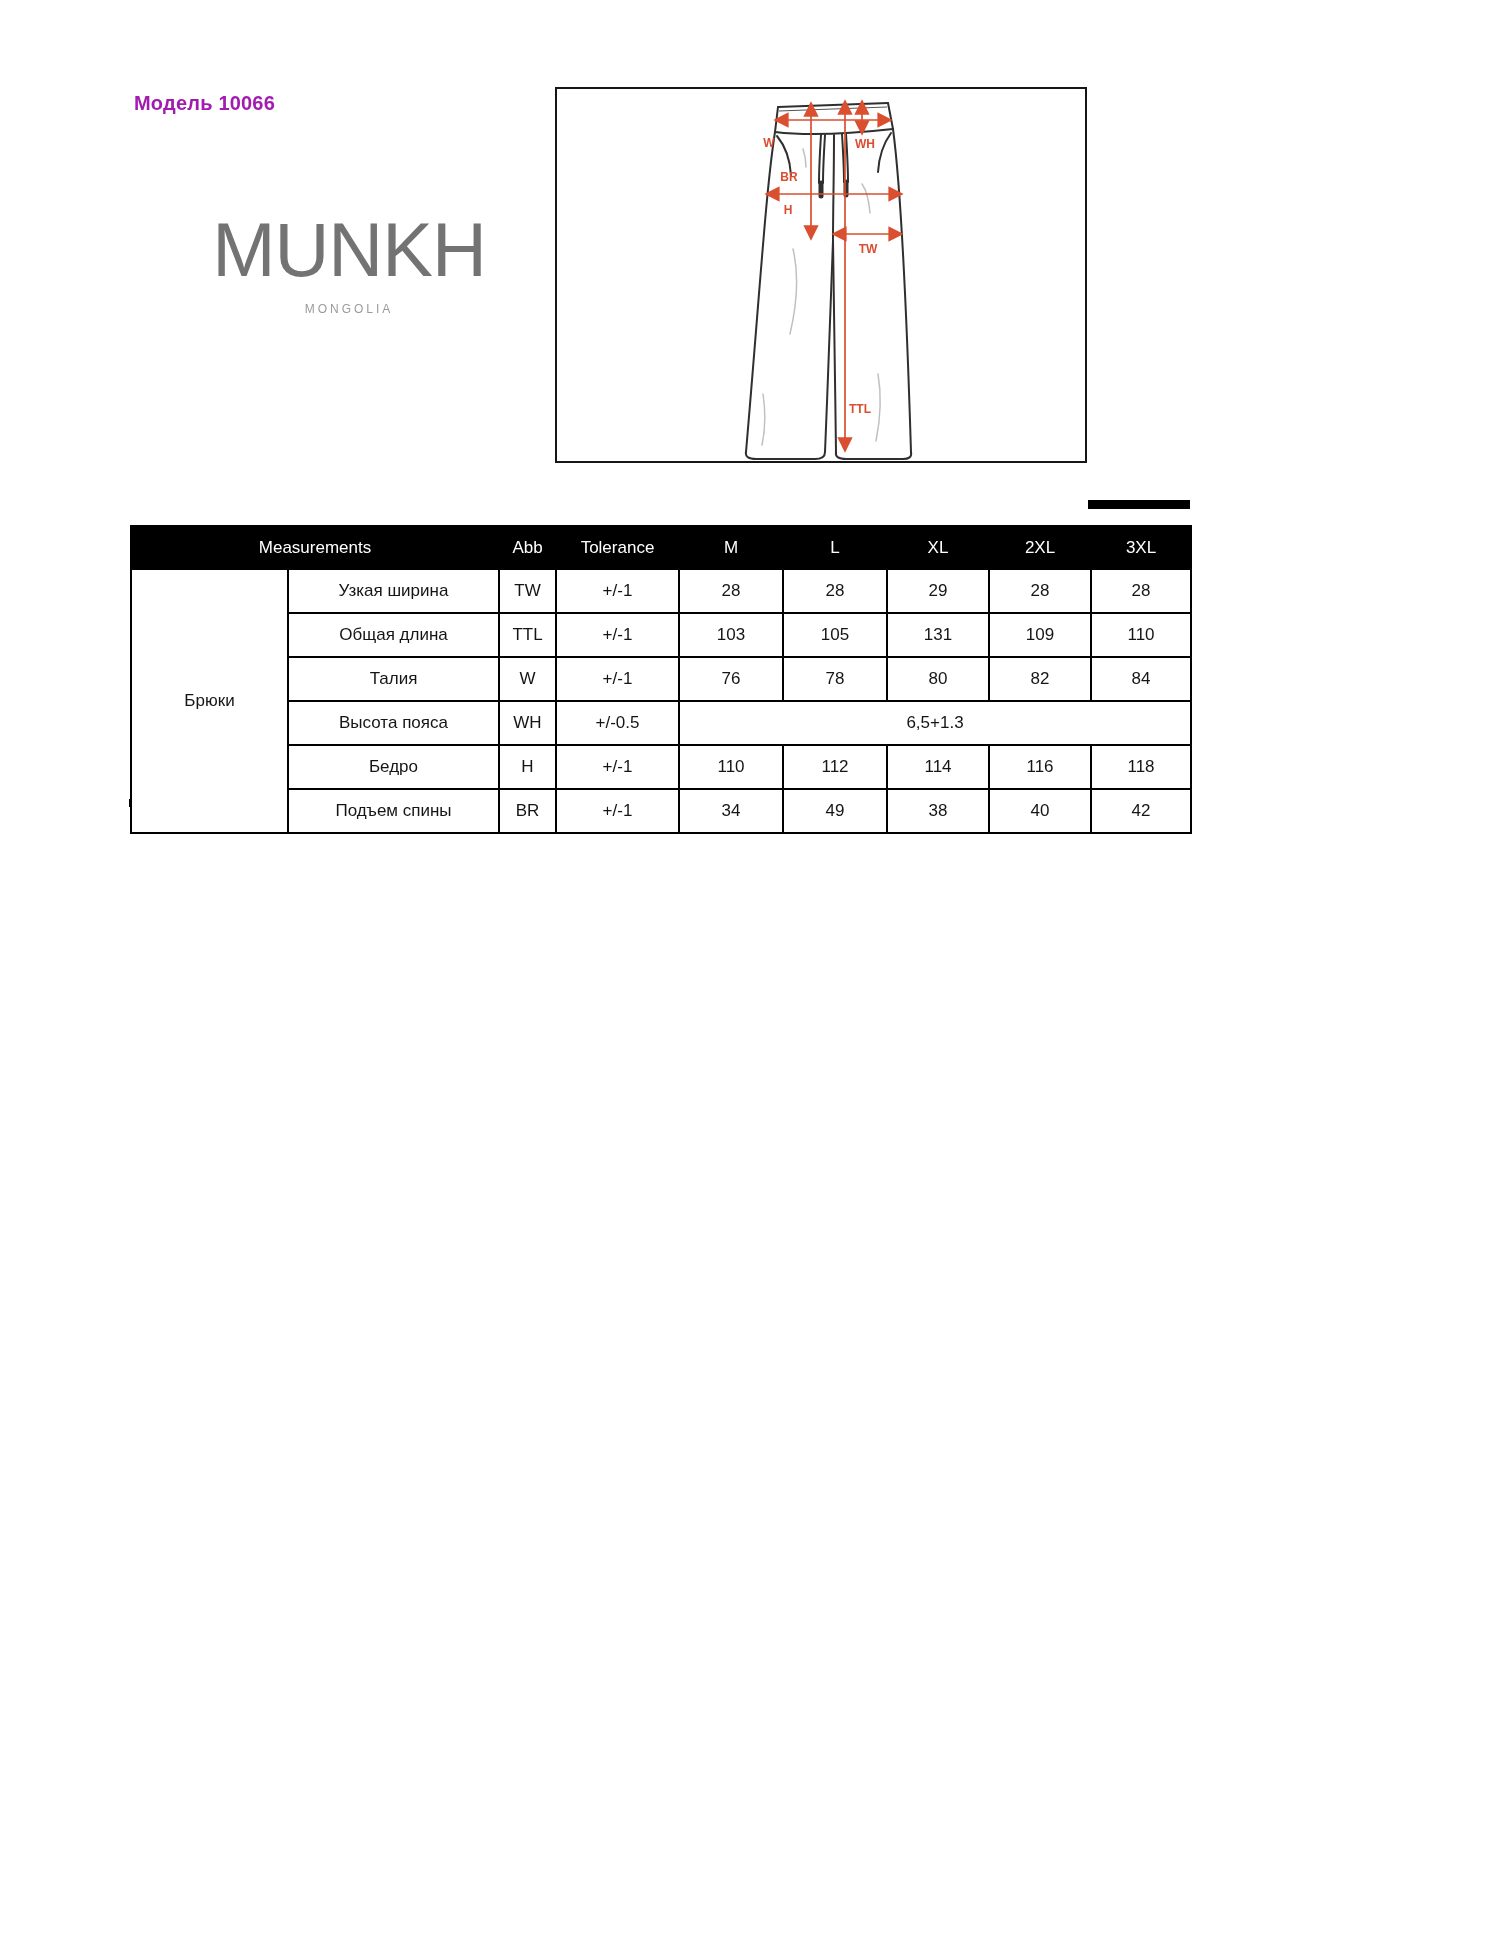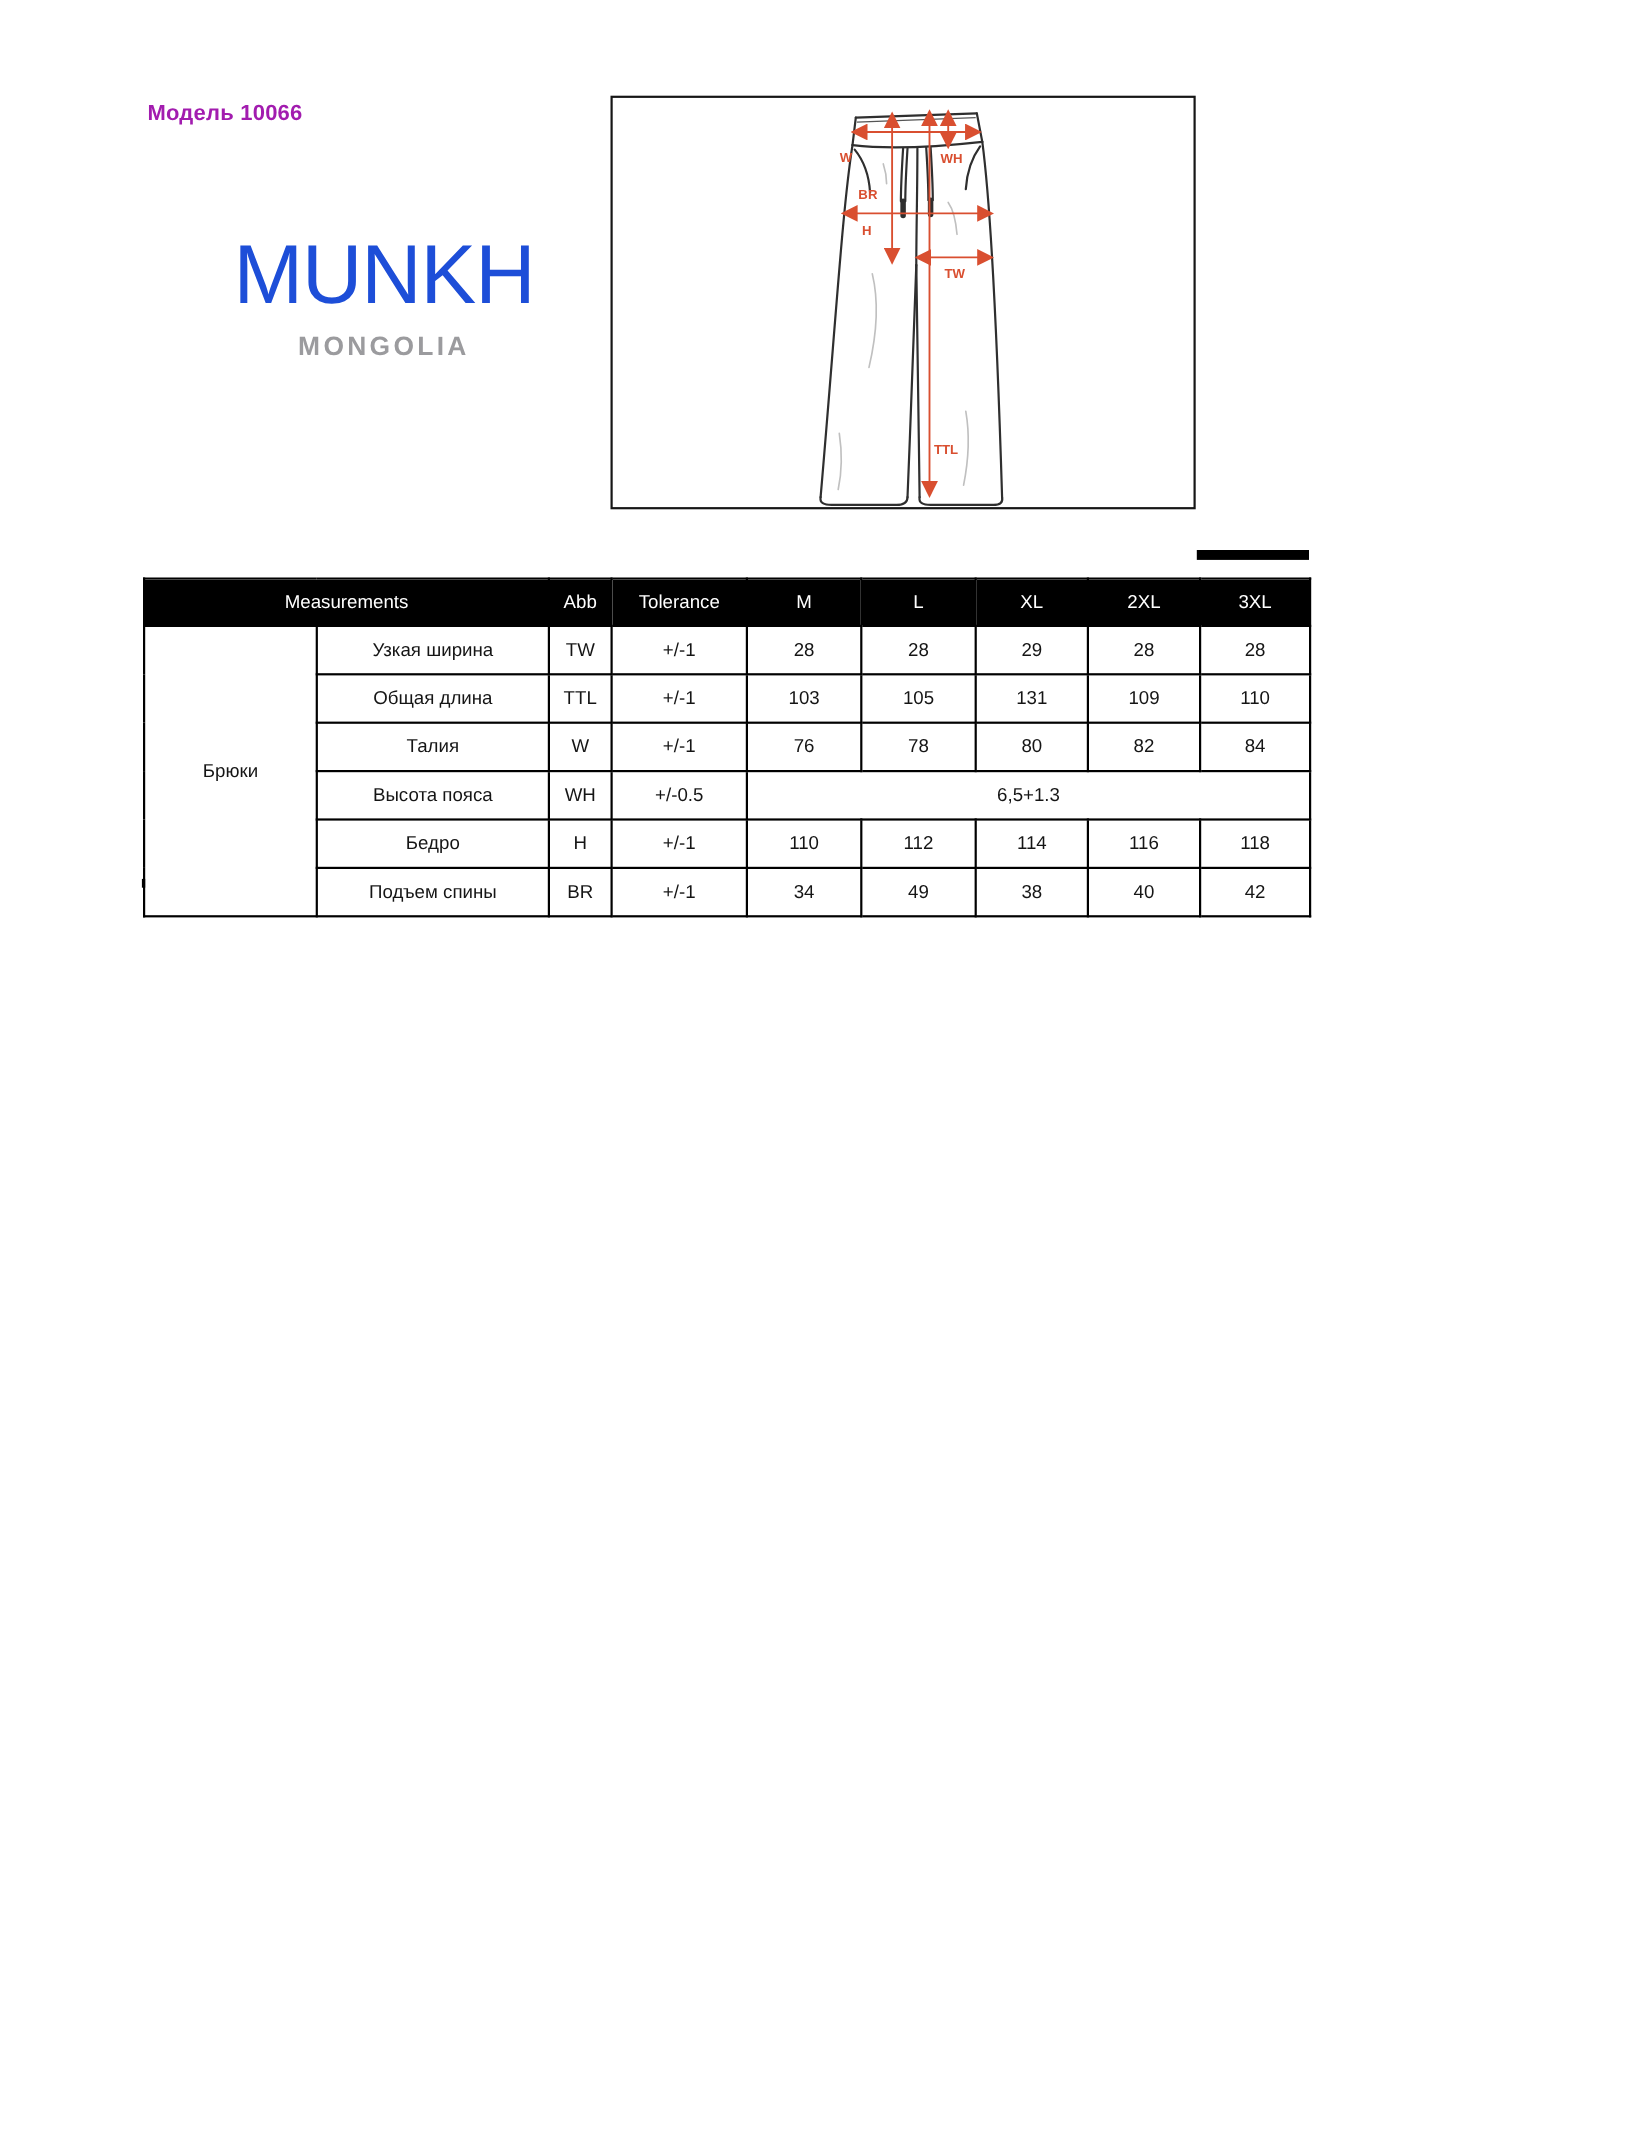--- a/index.html
+++ b/index.html
@@ -6,27 +6,26 @@
   .page{
     position:relative;width:1500px;height:1941px;background:#ffffff;
     font-family:"Liberation Sans",sans-serif;color:#111;overflow:hidden;
   }
   .doc-title{
     position:absolute;left:134px;top:92px;
     font-size:20px;font-weight:bold;color:#a21caf;letter-spacing:0.2px;
   }
   .brand{position:absolute;left:204px;top:212px;width:290px;text-align:center;}
   .brand-name{
-    font-size:76px;line-height:1;color:#1d4ed8;font-weight:400;
+    font-size:76px;line-height:1;color:#737373;font-weight:400;
     letter-spacing:-1px;white-space:nowrap;
   }
   .brand-sub{
-    margin-top:14px;font-size:24px;color:#9b9b9e;letter-spacing:3px;
+    margin-top:14px;font-size:12px;color:#9b9b9e;letter-spacing:3px;
     white-space:nowrap;
-    font-weight:bold;
   }
   .diagram-box{
     position:absolute;left:555px;top:87px;width:532px;height:376px;
     border:2px solid #161616;box-sizing:border-box;background:#fff;
   }
   .diagram-box svg{display:block;width:100%;height:100%;}
   .dim-label{
     font-family:"Liberation Sans",sans-serif;font-size:12px;font-weight:600;
     fill:#d94f30;
   }

